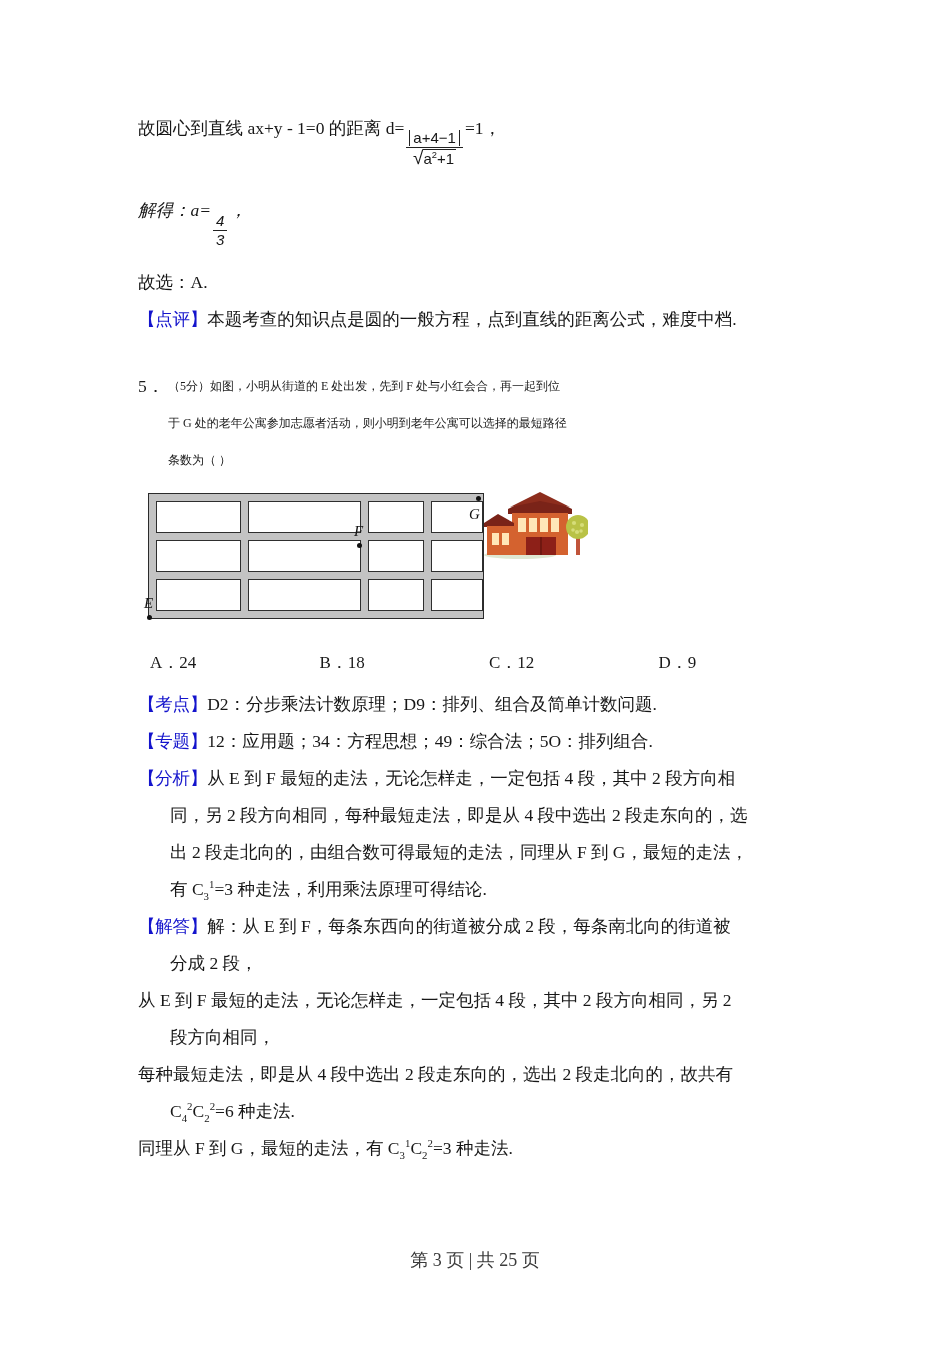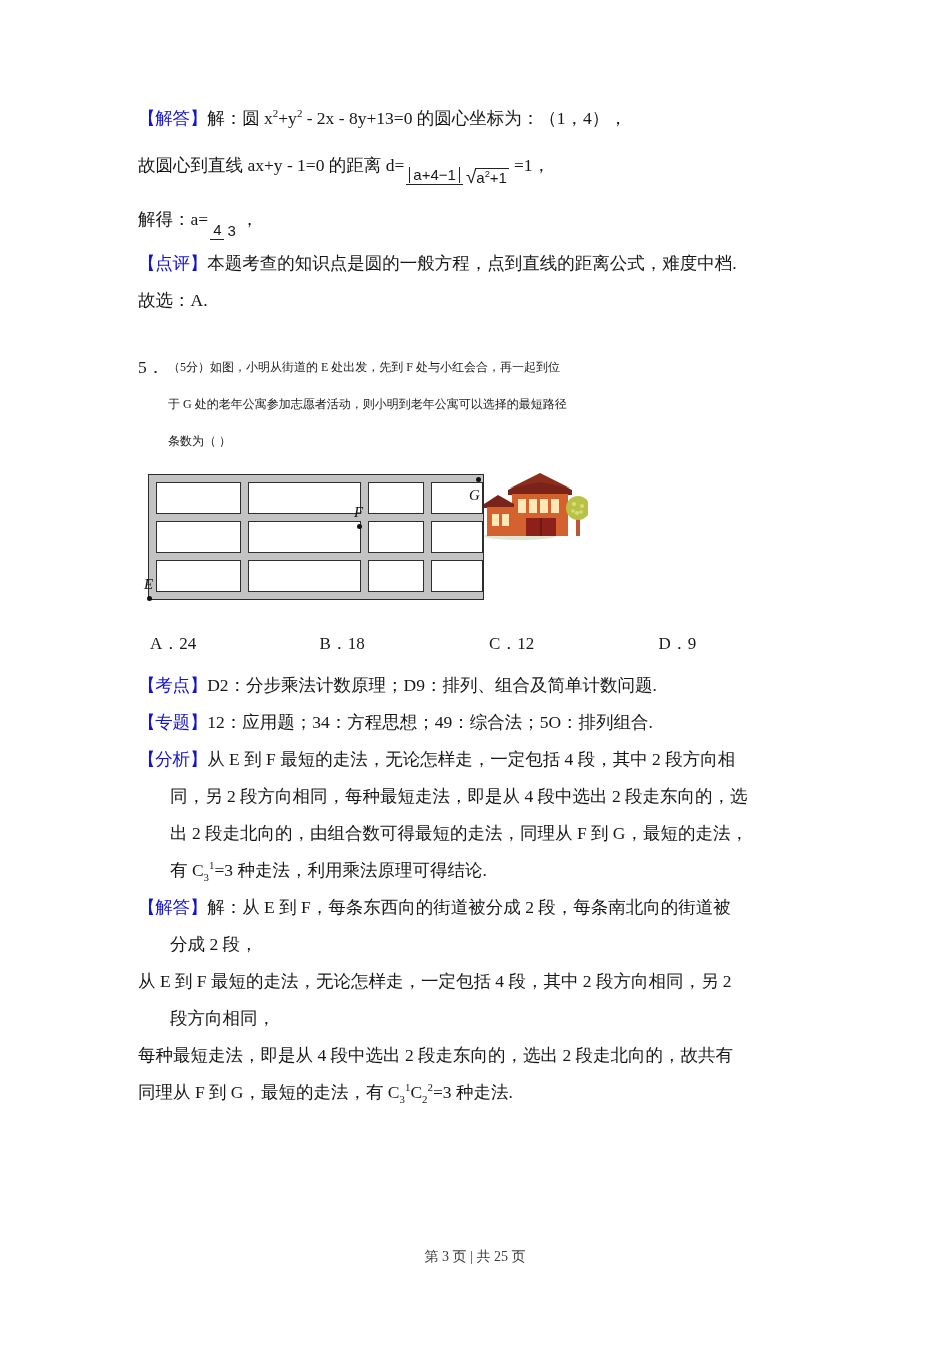--- a/index.html
+++ b/index.html
@@ -48,24 +48,24 @@
   }
   sub {
     font-size: 0.62em;
     vertical-align: sub;
     line-height: 0;
   }
 
   
   .frac {
     display: inline-flex;
-    flex-direction: row;
+    flex-direction: column;
     align-items: center;
     vertical-align: -0.55em;
-    margin: 2px 2px;
+    margin: 16px 2px;
     font-family: "Liberation Sans", "DejaVu Sans", sans-serif;
     font-size: 15px;
     line-height: 1.08;
   }
   .frac > .num {
     padding: 0 3px 1px 3px;
     border-bottom: 1.4px solid #222;
   }
   .frac > .den {
     padding: 1px 3px 0 3px;
@@ -191,61 +191,58 @@
   }
   .choice:first-child { padding-left: 12px; }
 
   
   .footer {
     position: absolute;
     left: 0;
     top: 1248px;
     width: 950px;
     text-align: center;
-    font-size: 14px;
+    font-size: 18px;
     color: #3a3a3a;
     font-family: "Liberation Serif", "DejaVu Serif", serif;
   }
   .spacer-lg { height: 30px; }
   .spacer-sm { height: 12px; }
 </style>
 </head>
 <body>
 
 <div class="page">
   <div class="content">
 
-    <div class="para">
-      <span class="tag">【解答】</span><span>解：圆 x</span><sup>2</sup><span>+y</span><sup>2</sup><span> - 2x - 8y+13=0 的圆心坐标为：（1，4），</span>
-    </div>
 
     <div class="para" style="line-height:56px;">
       <span>故圆心到直线 ax+y - 1=0 的距离 d=</span><span class="frac big">
         <span class="num"><span class="abs">a+4−1</span></span>
         <span class="den"><span class="radical">
               <span class="sign">√</span>
               <span class="body"><span>a</span><sup>2</sup><span>+1</span></span>
             </span></span>
       </span><span>=1，</span>
     </div>
 
-    <div class="para" style="line-height:52px;">
+    <div class="para" style="line-height:52px;font-style:italic;">
       <span>解得：a=</span><span class="neg-frac">
           <span class="frac">
             <span class="num">4</span>
             <span class="den">3</span>
           </span>
         </span><span>，</span>
     </div>
 
+    <div class="para">故选：A.</div>
+
     <div class="para">
       <span class="tag">【点评】</span><span>本题考查的知识点是圆的一般方程，点到直线的距离公式，难度中档.</span>
     </div>
-
-    <div class="para">故选：A.</div>
 
     <div class="spacer-lg"></div>
 
     <div class="qrow">
       <div class="qnum">5．</div>
       <div class="qbody">
         <div>（5分）如图，小明从街道的 E 处出发，先到 F 处与小红会合，再一起到位</div>
         <div>于 G 处的老年公寓参加志愿者活动，则小明到老年公寓可以选择的最短路径</div>
         <div>条数为（     ）</div>
       </div>
@@ -345,20 +342,23 @@
       <span>有 C</span><sub>3</sub><sup>1</sup><span>=3 种走法，利用乘法原理可得结论.</span>
     </div>
 
     <div class="para">
       <span class="tag">【解答】</span><span>解：从 E 到 F，每条东西向的街道被分成 2 段，每条南北向的街道被</span>
     </div>
     <div class="para indent">分成 2 段，</div>
     <div class="para">从 E 到 F 最短的走法，无论怎样走，一定包括 4 段，其中 2 段方向相同，另 2</div>
     <div class="para indent">段方向相同，</div>
     <div class="para">每种最短走法，即是从 4 段中选出 2 段走东向的，选出 2 段走北向的，故共有</div>
+    <div class="para indent">
+      <span>C</span><sub>4</sub><sup>2</sup><span>C</span><sub>2</sub><sup>2</sup><span>=6 种走法.</span>
+    </div>
     <div class="para">
       <span>同理从 F 到 G，最短的走法，有 C</span><sub>3</sub><sup>1</sup><span>C</span><sub>2</sub><sup>2</sup><span>=3 种走法.</span>
     </div>
 
   </div>
 
   <div class="footer">第 3 页 | 共 25 页</div>
 </div>
 
 </body></html>

